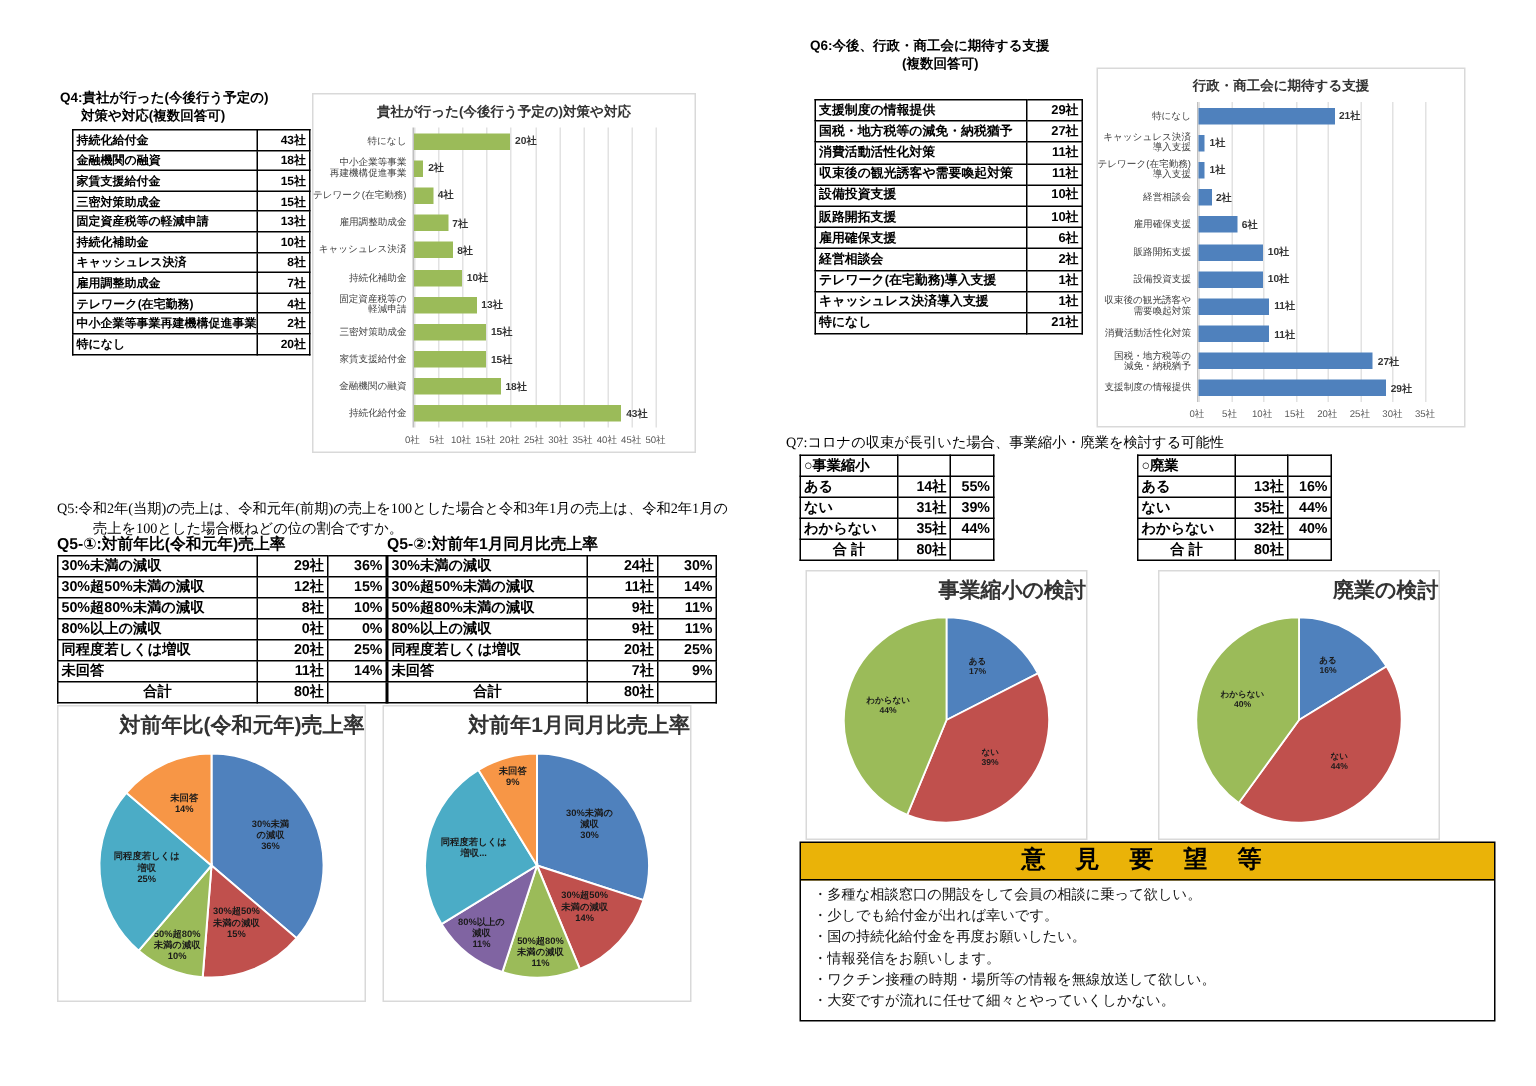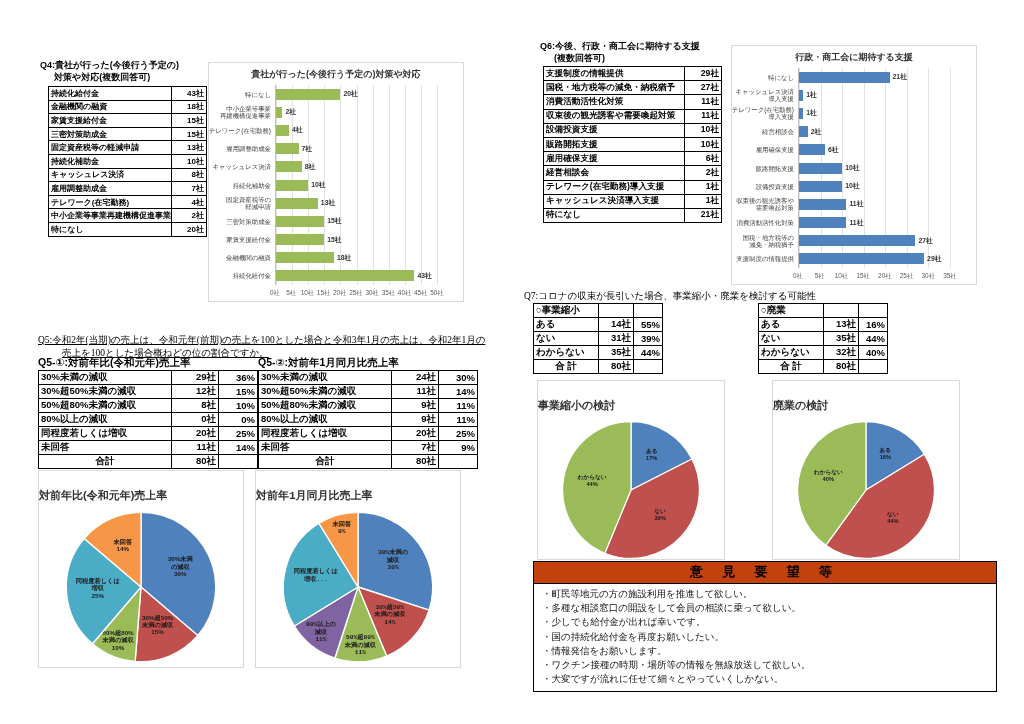--- a/index.html
+++ b/index.html
@@ -3,23 +3,23 @@
 <meta charset="utf-8">
 <style>
   html,body { margin:0; padding:0; background:#fff; }
   #page { position:relative; width:1024px; height:724px; background:#ffffff; overflow:hidden;
           font-family:"Liberation Sans","DejaVu Sans",sans-serif; color:#000; }
 
   
   .h2line { position:absolute; font-size:9px; font-weight:bold; line-height:11.5px; white-space:nowrap; }
   .h2line .line2 { padding-left:14px; }
   #q4-title { left:40px; top:60px; }
-  #q6-title { left:540px; top:41px; }
+  #q6-title { left:540px; top:25px;text-align:center; }
   .serif-text { position:absolute; font-family:"Liberation Serif","DejaVu Serif",serif; font-size:9.5px; line-height:12.5px; white-space:nowrap; }
-  #q5-intro { left:38px; top:334px;text-decoration:underline; }
+  #q5-intro { left:38px; top:334px; }
   #q5-intro .line2 { padding-left:24px; }
   #q7-heading { left:524px; top:290px; }
   .tbl-title { position:absolute; font-size:10.5px; font-weight:bold; white-space:nowrap; }
   #q5-t1-title { left:38px; top:356px; }
   #q5-t2-title { left:258px; top:356px; }
 
   
   table.t { border-collapse:collapse; table-layout:fixed; position:absolute; background:#fff; }
   table.t td { border:1px solid #000; font-weight:bold; white-space:nowrap; overflow:visible; padding:0 2px; }
   .t-q4 { left:48px; top:86px; width:152px; font-size:8px; }
@@ -54,33 +54,33 @@
   .bc-grid { position:absolute; top:0; bottom:0; width:1px; background:#e2e2e2; }
   .bc-row { flex:1; position:relative; display:flex; align-items:center; }
   .bc-bar { height:11px; position:relative; z-index:1; }
   .bc-val { position:absolute; font-size:6.8px; font-weight:bold; color:#333; white-space:nowrap; z-index:2; }
   .bc-axis { position:absolute; left:66px; right:26px; bottom:2px; height:10px; }
   .bc-tick { position:absolute; transform:translateX(-50%); font-size:6.4px; color:#595959; white-space:nowrap; }
 
   
   .pchart { position:absolute; background:#fff; border:1px solid #d9d9d9; }
   #q5-pie1 { left:38px; top:470px; width:204px; height:196px; }
-  #q5-pie2 { left:255px; top:470px; width:204px; height:196px;font-family:Liberation Mono, monospace; }
+  #q5-pie2 { left:255px; top:470px; width:204px; height:196px; }
   #q7-pie1 { left:537px; top:380px; width:186px; height:178px; }
   #q7-pie2 { left:772px; top:380px; width:186px; height:178px; }
-  .pc-title { text-align:left; font-size:11px; font-weight:bold; color:#333; margin-top:17px; white-space:nowrap; }
+  .pc-title { text-align:right; font-size:14px; font-weight:bold; color:#333; margin-top:4px; white-space:nowrap; }
   .pc-svg { display:block; margin:1px auto 0; }
   #q5-pie1 .pc-svg, #q5-pie2 .pc-svg { width:196px; height:166px; }
   #q7-pie1 .pc-svg, #q7-pie2 .pc-svg { width:178px; height:152px; }
   .pc-label { font-size:7.5px; font-weight:bold; fill:#1a1a1a; }
 
   
   #opinions { position:absolute; left:533px; top:561px; width:462px; border:1px solid #000; background:#fff; }
-  .op-head { background:#c2410c; border-bottom:1px solid #000; text-align:center; font-weight:bold;
-             font-size:13px; letter-spacing:8px; padding:1px 0 2px;
+  .op-head { background:#eab308; border-bottom:1px solid #000; text-align:center; font-weight:bold;
+             font-size:16px; letter-spacing:8px; padding:1px 0 2px;
              font-family:"Liberation Serif","DejaVu Serif",serif; }
   .op-items { padding:3px 8px 5px; }
   .op-item { font-family:"Liberation Serif","DejaVu Serif",serif; font-size:9.5px; line-height:14.2px;
              color:#111; white-space:nowrap; }
 </style>
 </head>
 <body>
 
 <div id="page">
 
@@ -666,21 +666,20 @@
         <text text-anchor="middle" class="pc-label"><tspan x="135.4" y="133.8">ない</tspan><tspan x="135.4" y="142.8">44%</tspan></text>
         <path d="M100,100 L47.10,172.81 A90,90 0 0 1 100.00,10.00 Z" fill="#9BBB59" stroke="#ffffff" stroke-width="1.6"></path>
         <text text-anchor="middle" class="pc-label"><tspan x="50.4" y="79.4">わからない</tspan><tspan x="50.4" y="88.4">40%</tspan></text>
       </svg>
     </div>
 
   <div id="opinions">
     <div class="op-head">意 見 要 望 等</div>
     <div class="op-items">
 
-        <div class="op-item">・町民等地元の方の施設利用を推進して欲しい。</div>
 
         <div class="op-item">・多種な相談窓口の開設をして会員の相談に乗って欲しい。</div>
 
         <div class="op-item">・少しでも給付金が出れば幸いです。</div>
 
         <div class="op-item">・国の持続化給付金を再度お願いしたい。</div>
 
         <div class="op-item">・情報発信をお願いします。</div>
 
 

